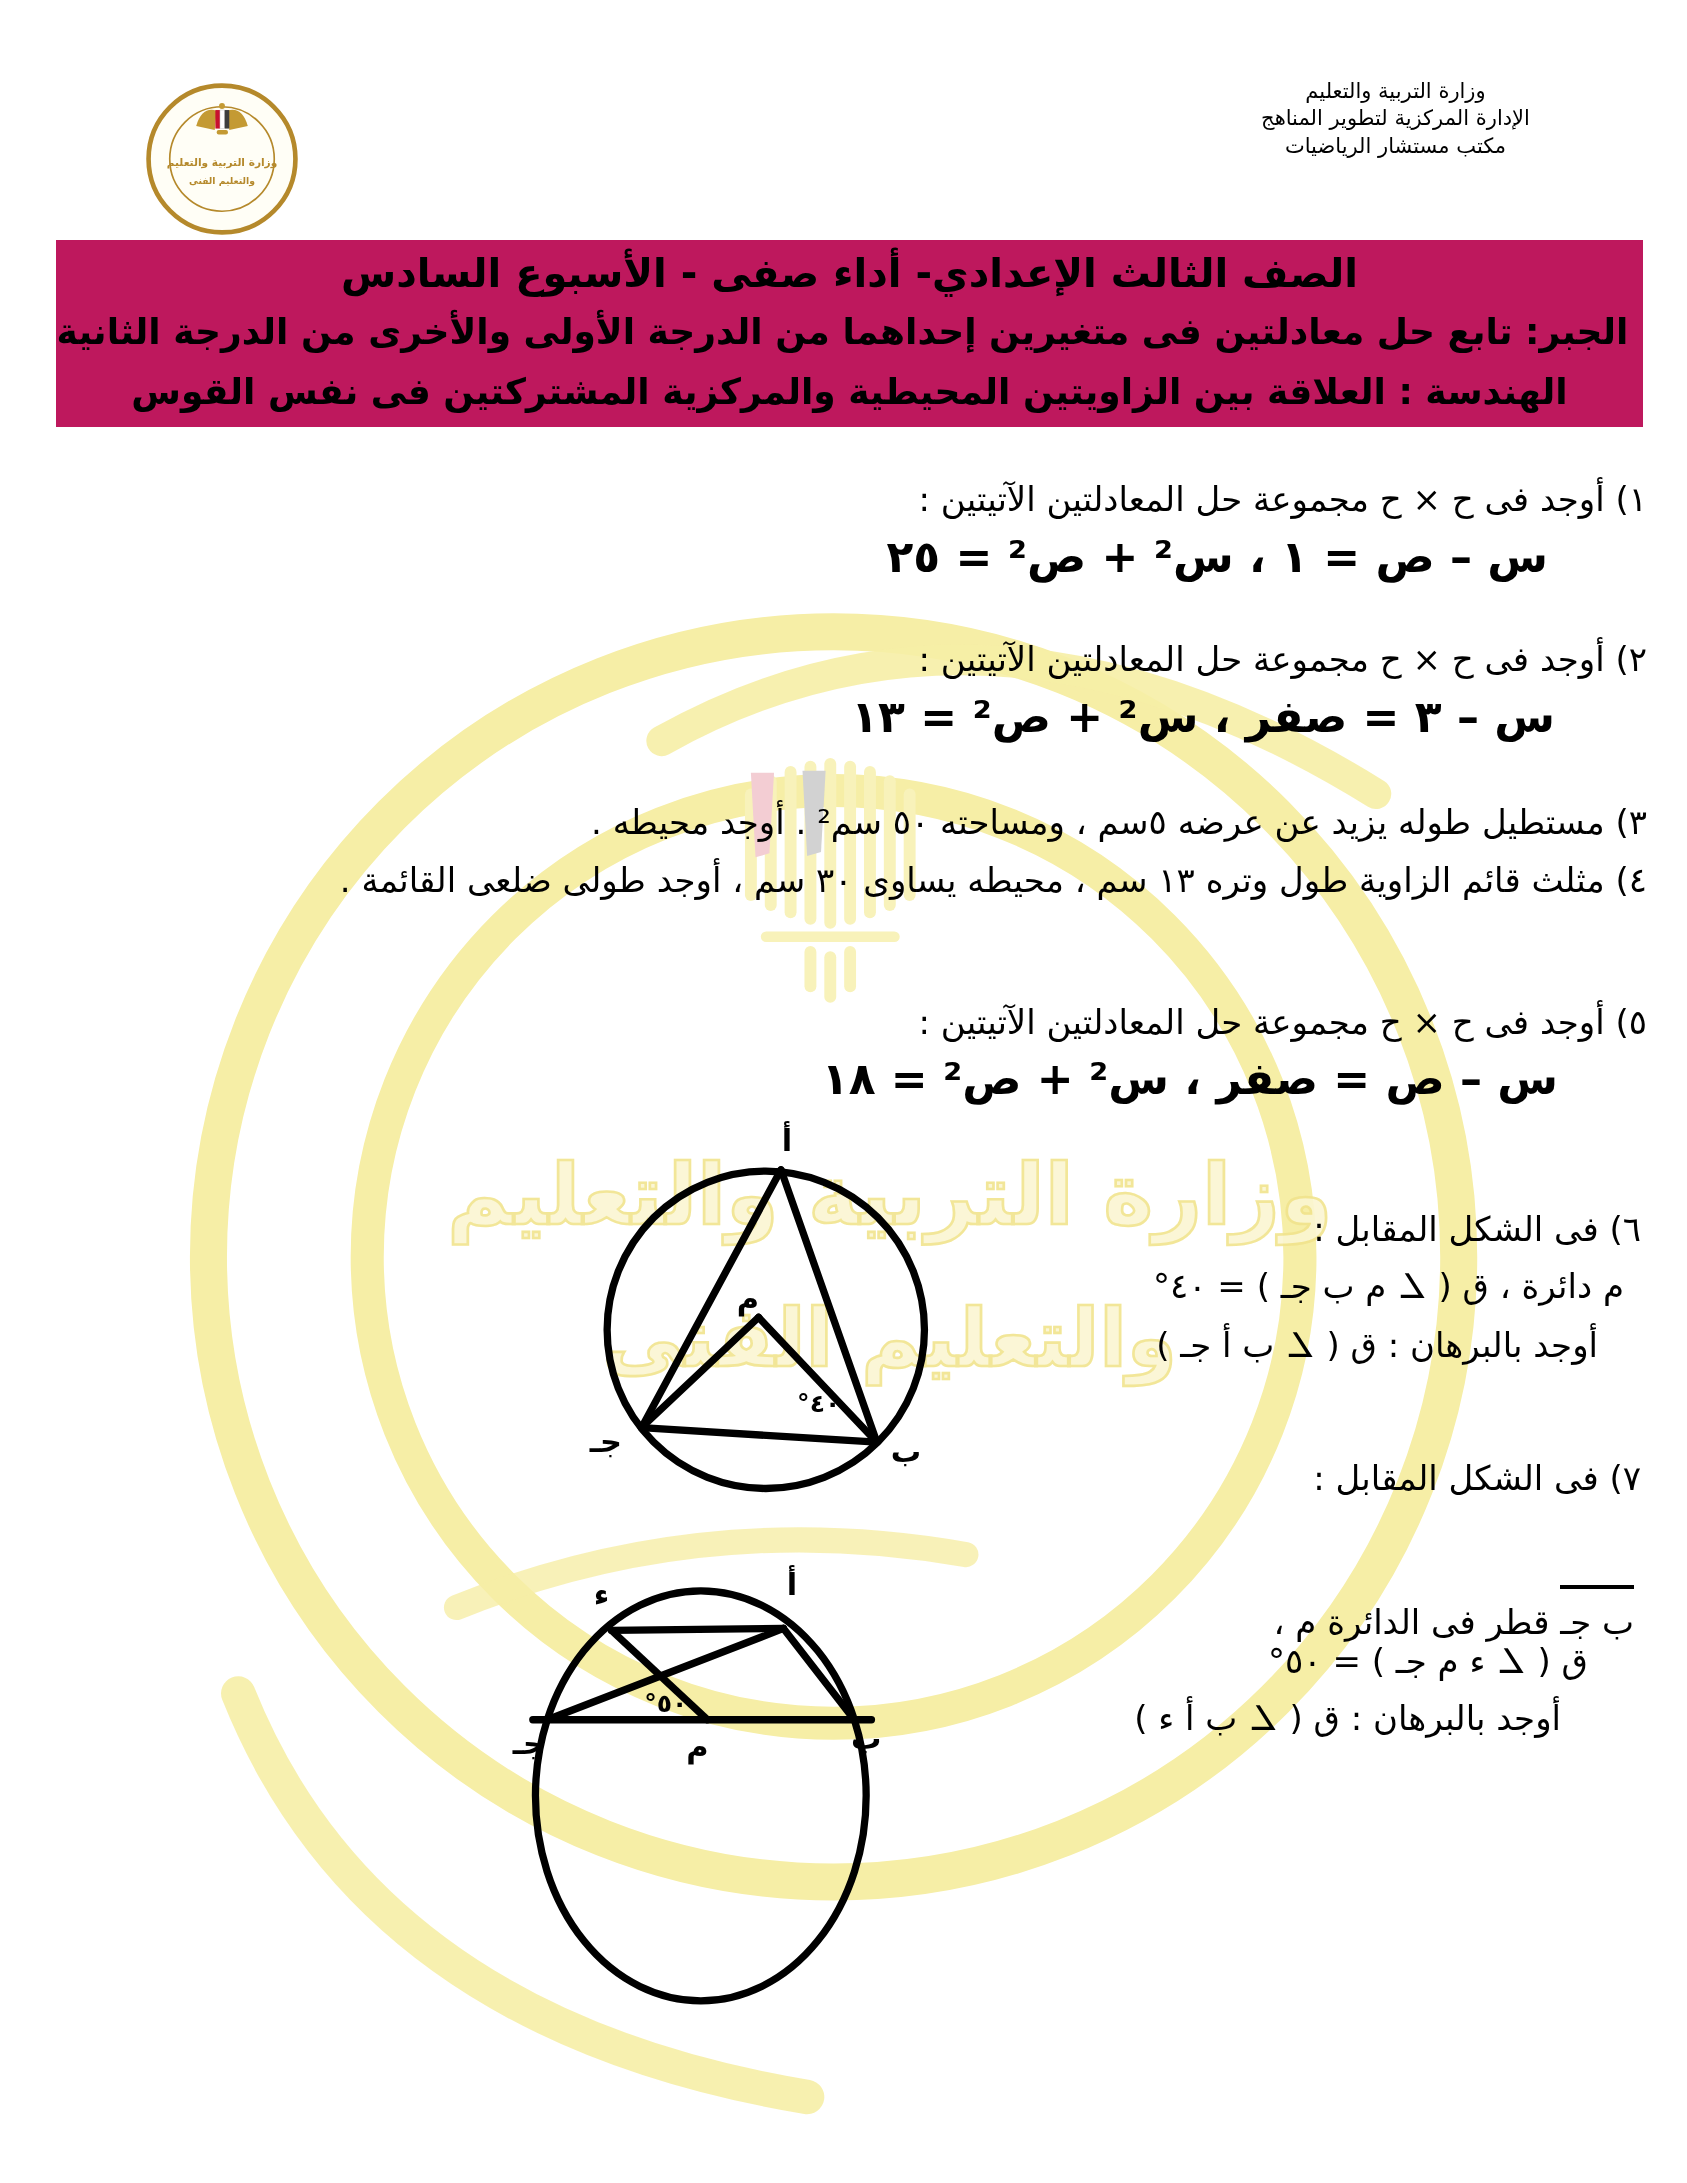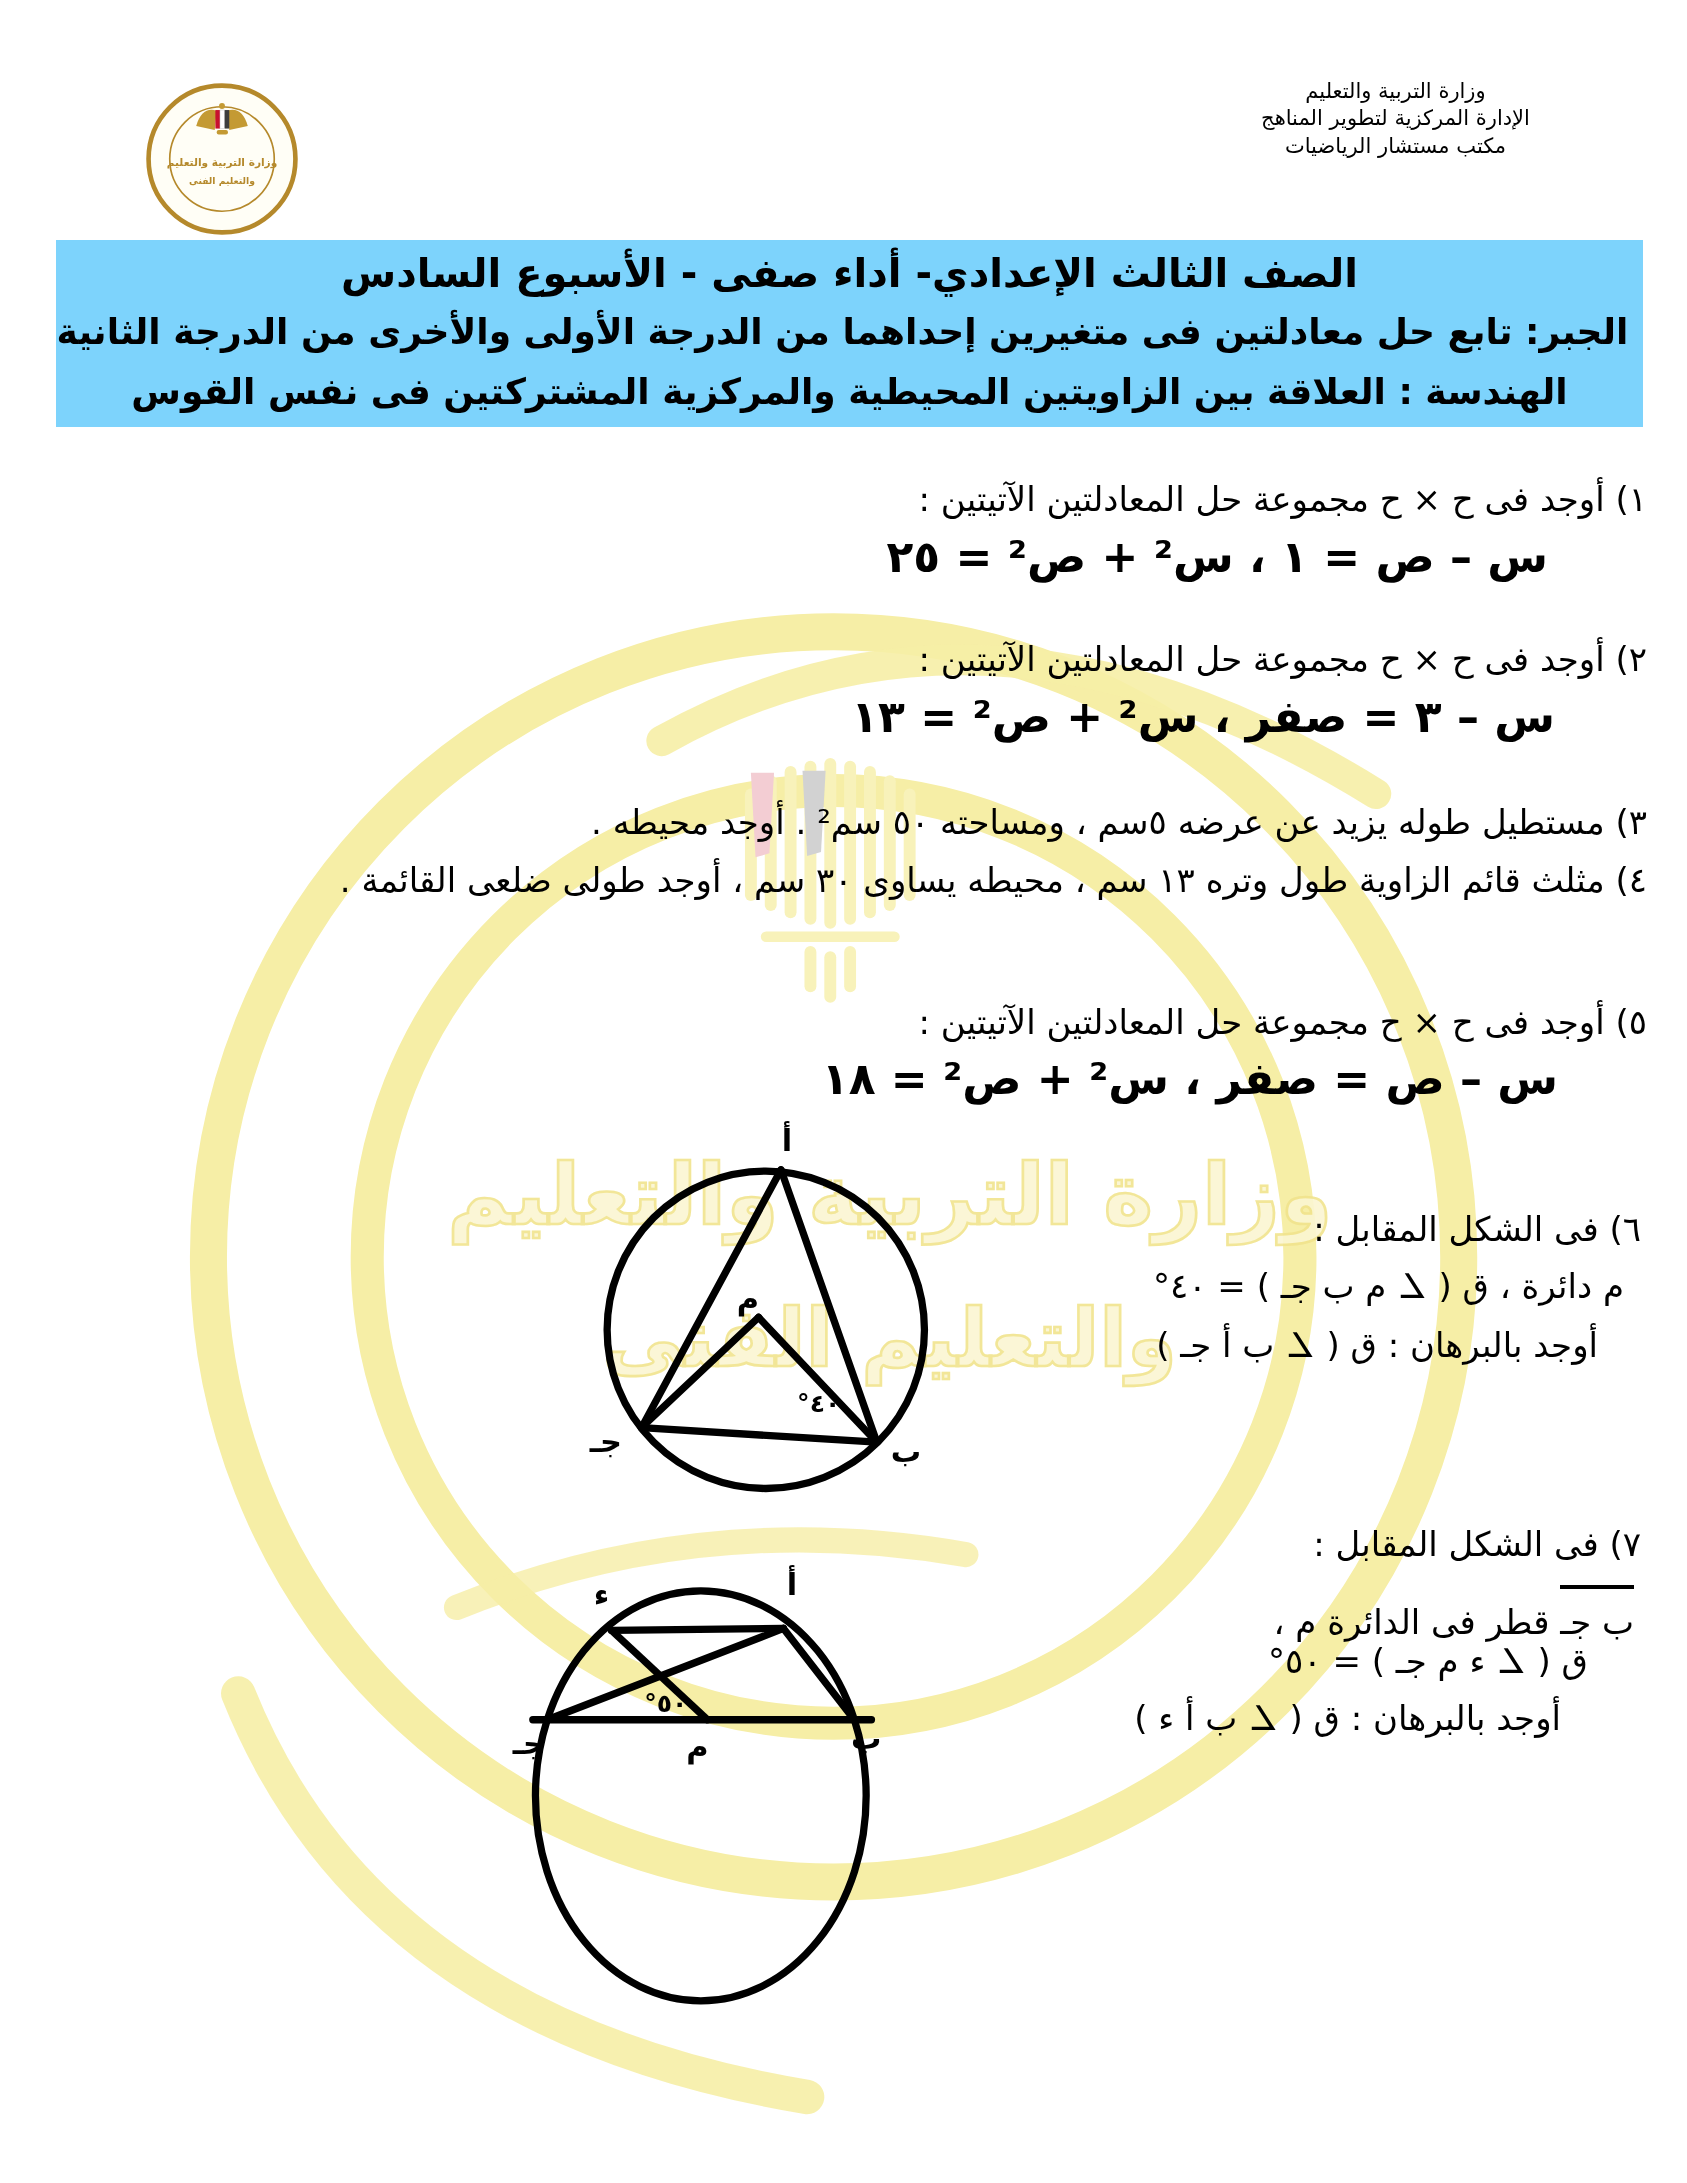--- a/index.html
+++ b/index.html
@@ -8,21 +8,21 @@
     overflow:hidden;font-family:"DejaVu Sans",sans-serif;color:#000;
   }
   .abs{position:absolute;z-index:2;}
   .wm{position:absolute;inset:0;z-index:0;pointer-events:none;}
   .ar{direction:rtl;unicode-bidi:plaintext;white-space:nowrap;}
   .ministry{
     left:1184px;top:78px;width:423px;text-align:center;
     font-size:21px;line-height:1.3;font-weight:400;
   }
   .titlebar{
-    left:56px;top:240px;width:1587px;height:187px;background:#7dd3fc;
+    left:56px;top:240px;width:1587px;height:187px;background:#be185d;
     box-sizing:border-box;padding:4px 14.6px 0 14.6px;
   }
   .t1{font-size:40px;font-weight:bold;text-align:center;line-height:58px;}
   .t23{font-size:36px;font-weight:bold;text-align:center;line-height:60px;}
   .prob{font-size:34px;font-weight:normal;}
   .eq{font-size:44px;font-weight:bold;}
   .angle{display:inline-block;transform:scaleX(-1);}
   .oline{display:inline-block;border-top:4px solid #000;padding-top:16px;line-height:1.05;}
   svg text{font-family:"DejaVu Sans",sans-serif;}
   .figlabel{font-size:46px;font-weight:bold;fill:#000;}
@@ -120,21 +120,21 @@
   <div class="abs ar eq" style="top:1053px;right:129px">س – ص = صفر ، س² + ص² = ١٨</div>
 
   <div class="abs ar prob" style="top:1209px;right:46px">٦) فى الشكل المقابل :</div>
   <div class="abs ar prob" style="top:1266px;right:63px">
     <span>م دائرة ، ق ( </span><span class="angle">∠</span><span> م ب جـ ) = ٤٠°</span>
   </div>
   <div class="abs ar prob" style="top:1325px;right:89px">
     <span>أوجد بالبرهان : ق ( </span><span class="angle">∠</span><span> ب أ جـ )</span>
   </div>
 
-  <div class="abs ar prob" style="top:1524px;right:46px">٧) فى الشكل المقابل :</div>
+  <div class="abs ar prob" style="top:1458px;right:46px">٧) فى الشكل المقابل :</div>
   <div class="abs ar prob" style="top:1585px;right:53px">
     <span class="oline">ب جـ</span><span> قطر فى الدائرة م ،</span>
   </div>
   <div class="abs ar prob" style="top:1641px;right:99px">
     <span>ق ( </span><span class="angle">∠</span><span> ء م جـ ) = ٥٠°</span>
   </div>
   <div class="abs ar prob" style="top:1698px;right:126px">
     <span>أوجد بالبرهان : ق ( </span><span class="angle">∠</span><span> ب أ ء )</span>
   </div>
 

